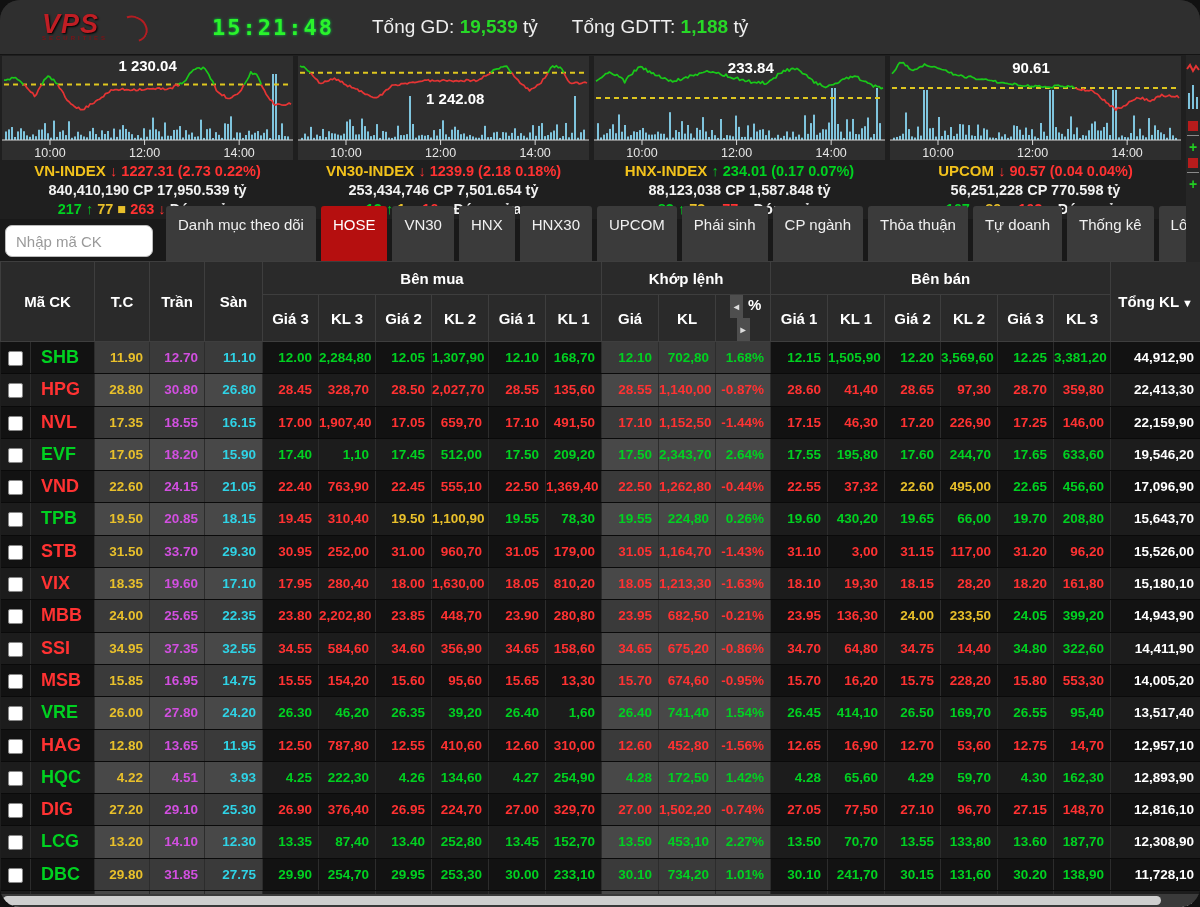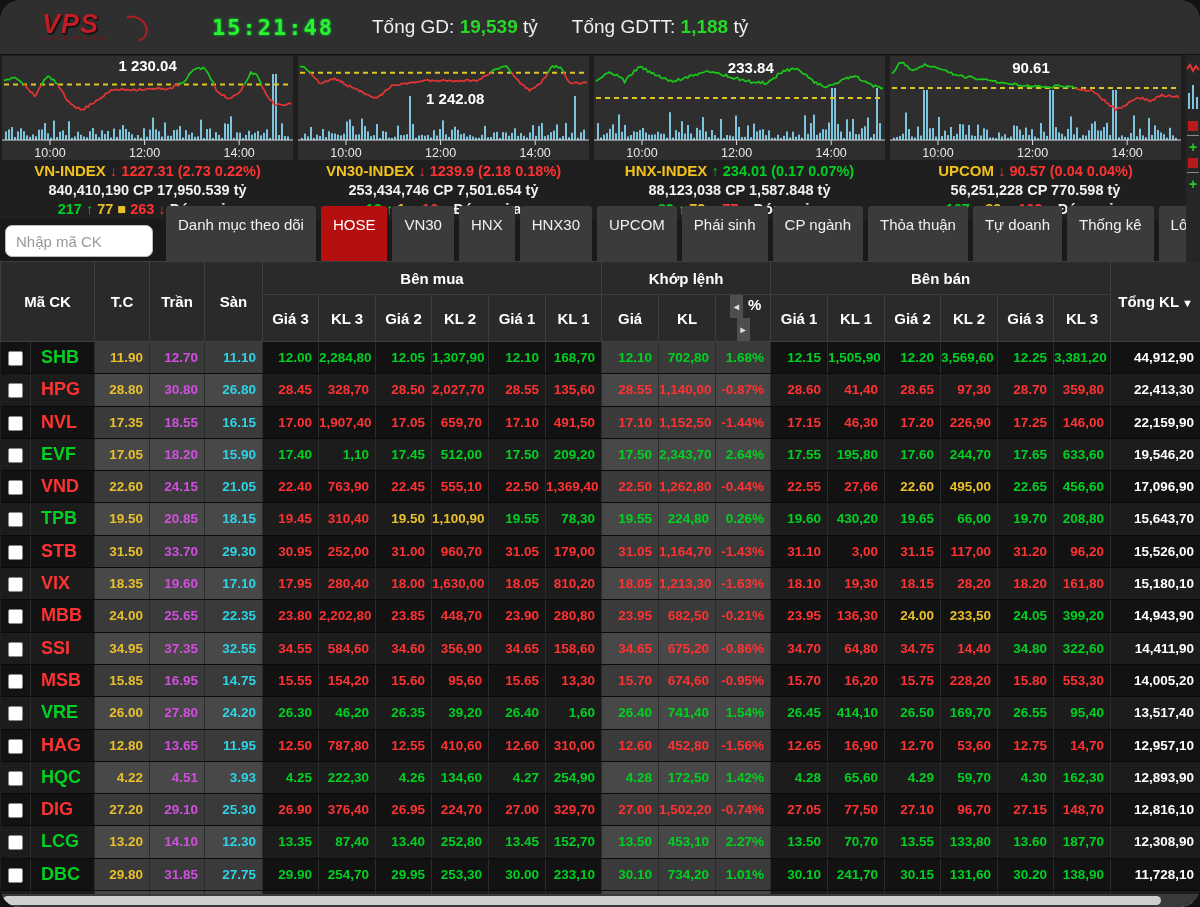--- a/index.html
+++ b/index.html
@@ -763,21 +763,21 @@
           <td class="cr">22.40</td>
           <td class="cr">763,90</td>
           <td class="cr">22.45</td>
           <td class="cr">555,10</td>
           <td class="cr">22.50</td>
           <td class="cr">1,369,40</td>
           <td class="shade cr">22.50</td>
           <td class="shade cr">1,262,80</td>
           <td class="shade cr">-0.44%</td>
           <td class="cr">22.55</td>
-          <td class="cr">27,66</td>
+          <td class="cr">37,32</td>
           <td class="cy">22.60</td>
           <td class="cy">495,00</td>
           <td class="cg">22.65</td>
           <td class="cg">456,60</td>
           <td class="total">17,096,90</td>
         </tr>
         <tr class="even">
           <td class="chk"><span class="cbox"></span></td>
           <td class="sym cg">TPB</td>
           <td class="shade cy">19.50</td>

